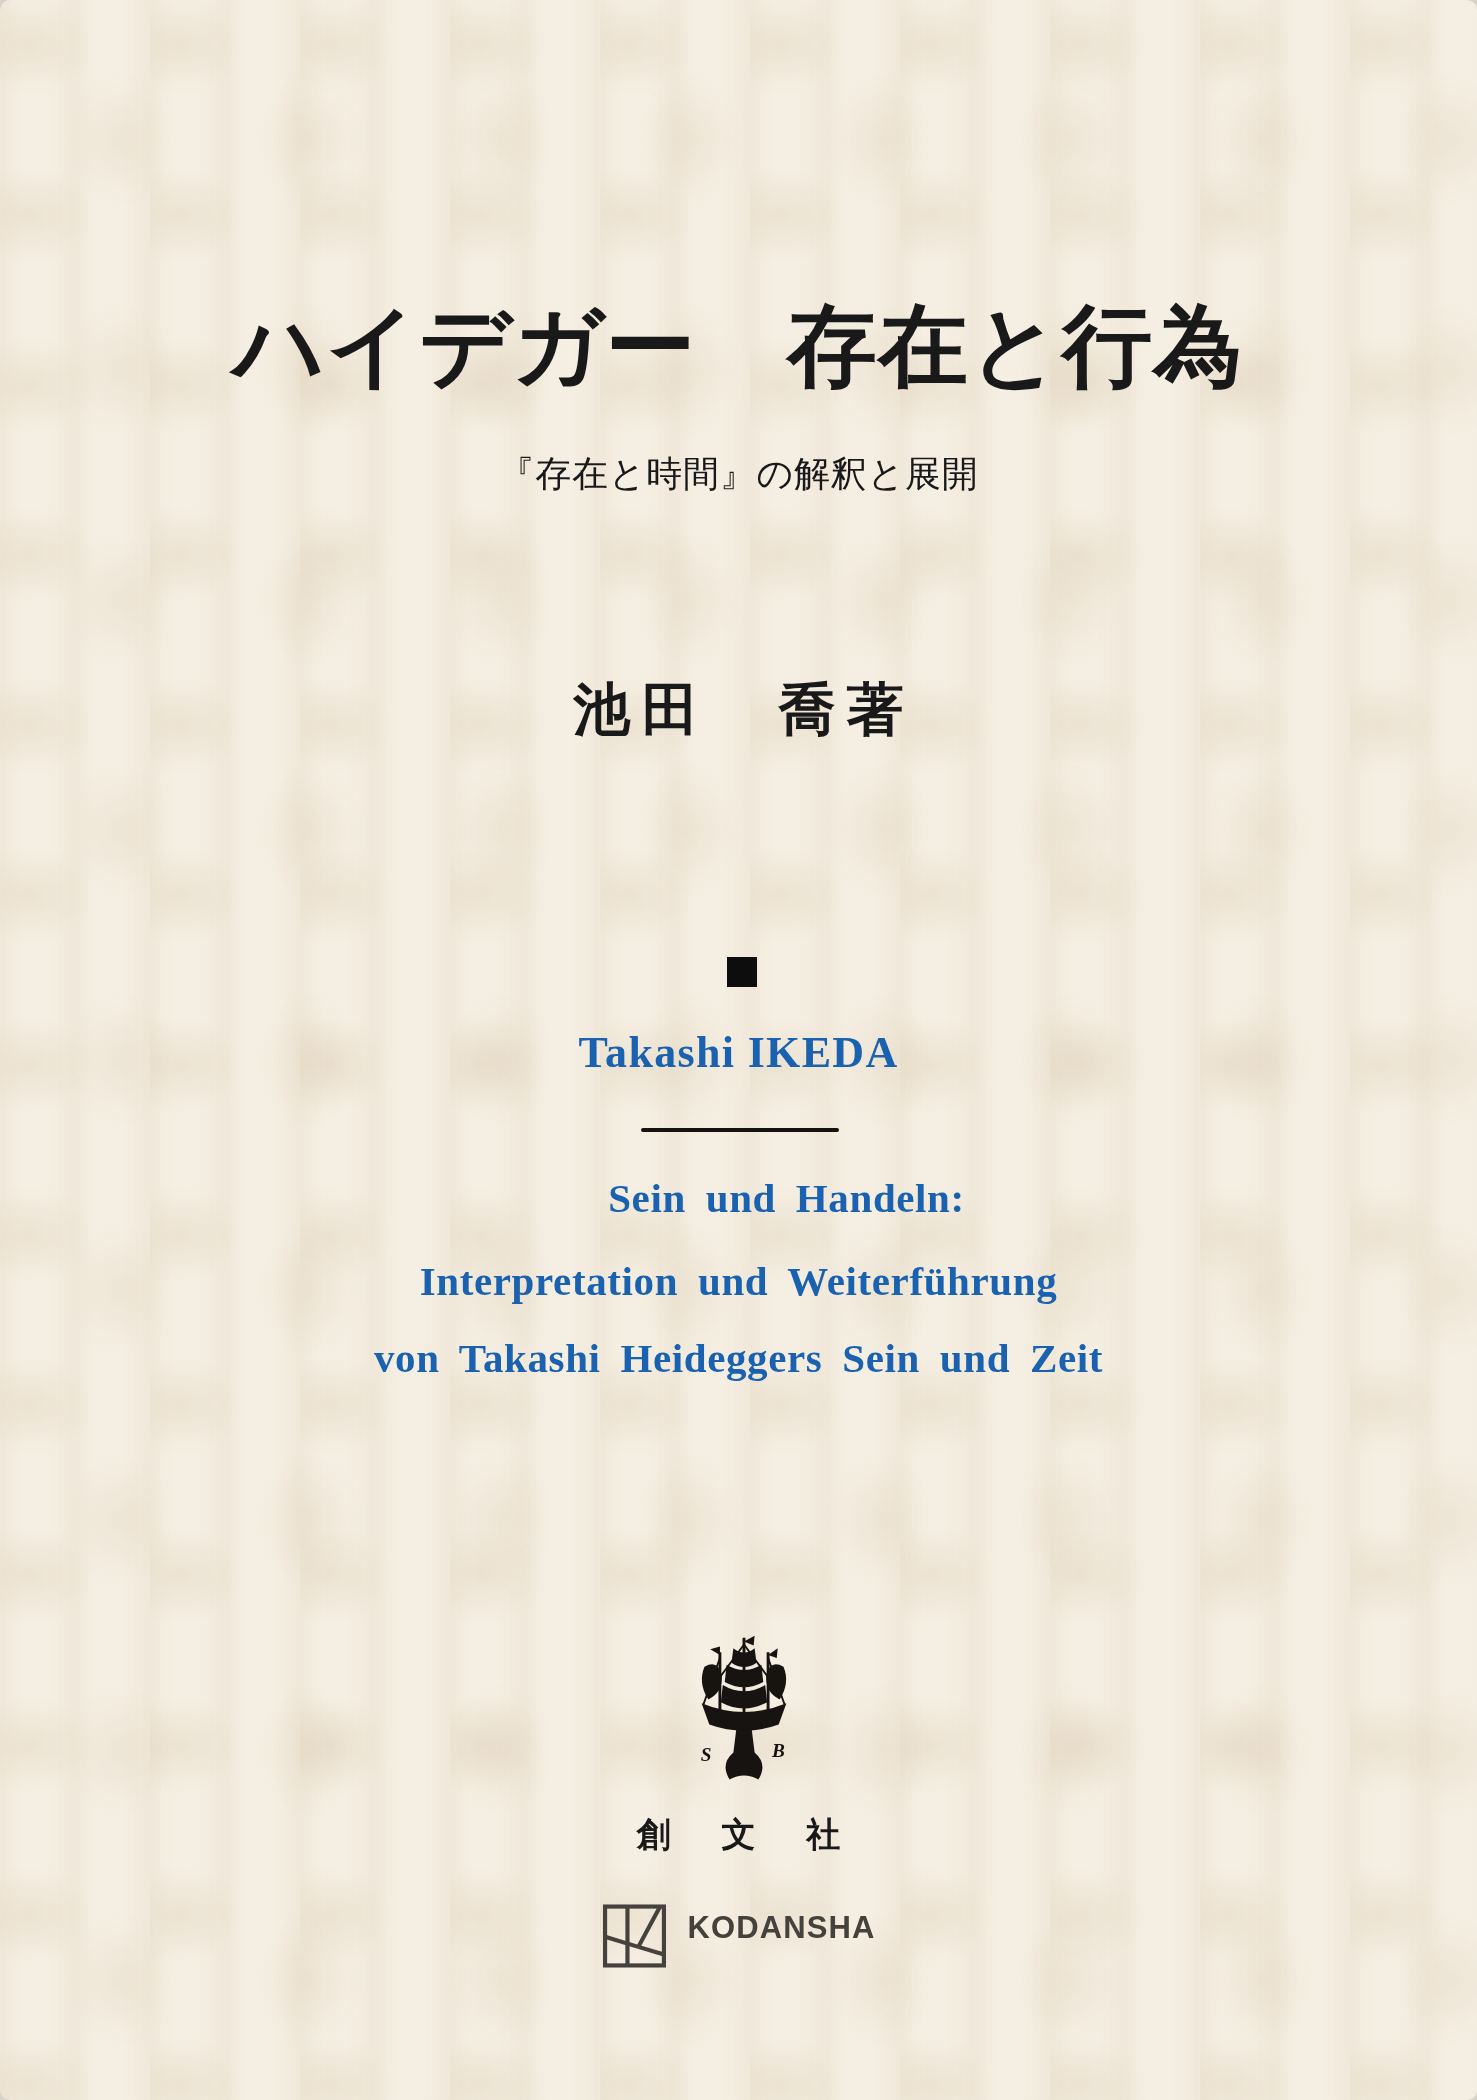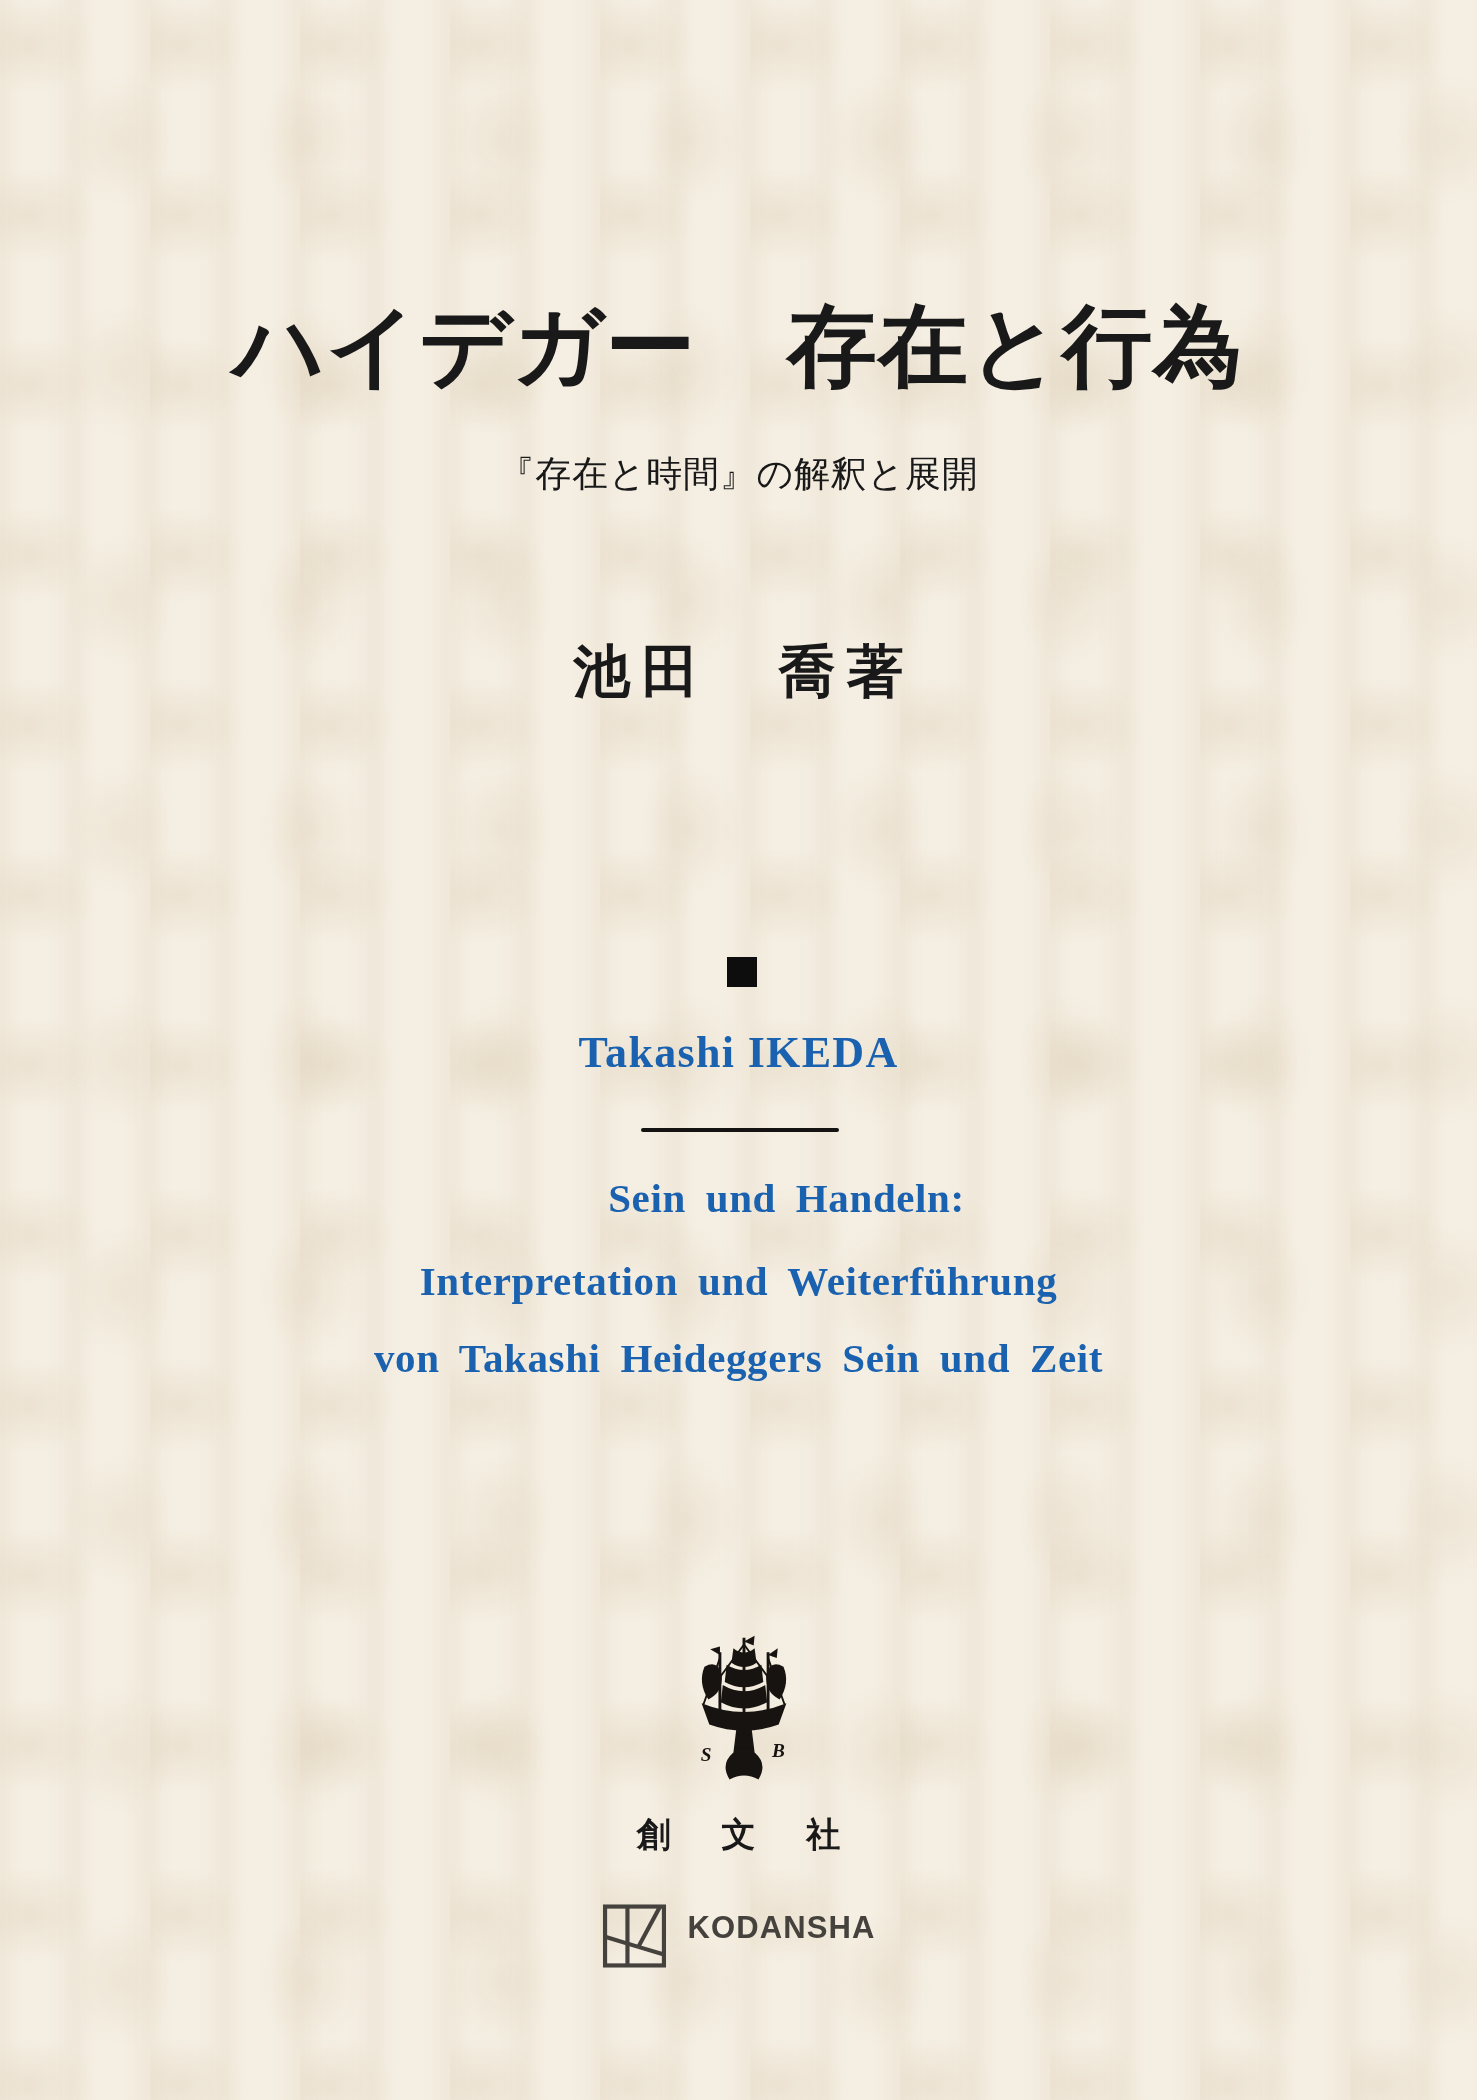--- a/index.html
+++ b/index.html
@@ -10,37 +10,38 @@
     overflow:hidden;
     background-color:#f5efe3;
     background-image:
       radial-gradient(ellipse 90px 70px at 30px 45px,  rgba(214,196,168,0.30), rgba(214,196,168,0) 70%),
       radial-gradient(ellipse 75px 95px at 120px 140px, rgba(214,196,168,0.24), rgba(214,196,168,0) 70%),
       linear-gradient(90deg, rgba(213,195,168,0.16) 0%, rgba(213,195,168,0) 30%, rgba(213,195,168,0) 62%, rgba(213,195,168,0.16) 100%);
     background-size:150px 170px, 190px 230px, 75px 100%;
     background-repeat:repeat, repeat, repeat-x;
     font-family:"Liberation Serif","DejaVu Serif",serif;
     color:#191919;
+    border-radius:10px;
   }
   .abs{position:absolute;left:0;width:100%;text-align:center;line-height:1;}
   .title{
     top:302px;
     font-size:90px;
     font-weight:700;
     letter-spacing:0.01em;
     white-space:nowrap;
   }
   .subtitle{
     top:456px;
     font-size:36px;
     font-weight:500;
     letter-spacing:0.02em;
   }
   .author{
-    top:643px;
+    top:681px;
     font-size:57px;
     font-weight:600;
     letter-spacing:0.20em;
     text-indent:0.20em; 
     white-space:nowrap;
   }
   .sq-ornament{
     position:absolute;
     top:957px;left:727px;
     width:30px;height:30px;

